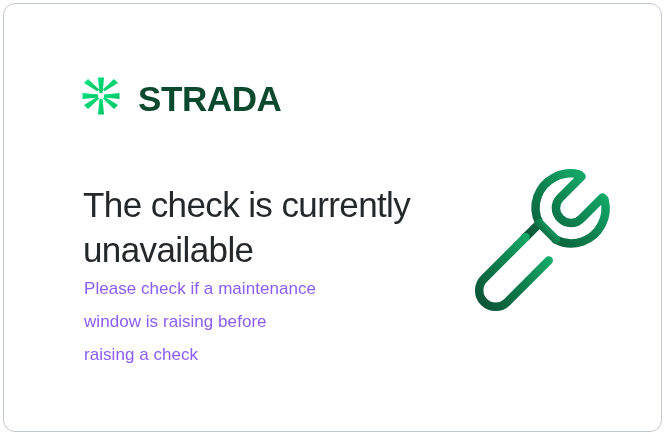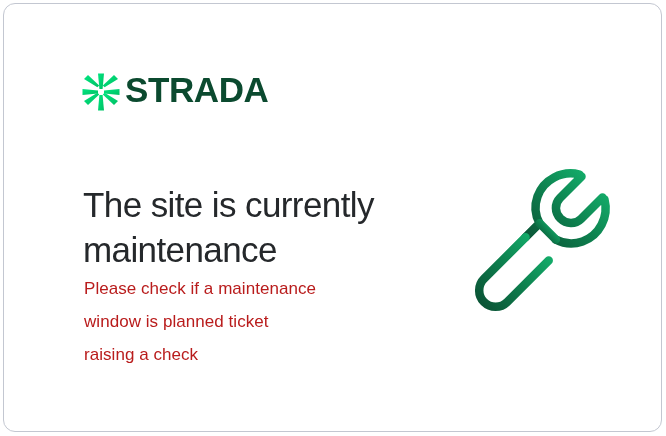--- a/index.html
+++ b/index.html
@@ -36,22 +36,22 @@
     border-radius: 12px;
     overflow: hidden;
   }
 
   
   .logo {
     position: absolute;
     left: 77px;
     top: 68px;
     display: flex;
-    align-items: flex-start;
-    gap: 4px;
+    align-items: flex-end;
+    gap: 17px;
     height: 44px;
   }
   .logo-mark {
     width: 40px;
     height: 40px;
     display: block;
     flex: 0 0 auto;
   }
   .logo-word {
     font-family: "Liberation Sans", sans-serif;
@@ -79,21 +79,21 @@
   
   .body-copy {
     position: absolute;
     left: 80px;
     top: 268px;
     width: 310px;
     font-size: 17px;
     font-weight: 400;
     line-height: 33px;
     letter-spacing: 0.05px;
-    color: #b91c1c;
+    color: #8b5cf6;
   }
   .body-copy .line {
     display: block;
     white-space: nowrap;
   }
 
   
   .wrench {
     position: absolute;
     left: 455px;
@@ -138,25 +138,25 @@
 
             <polygon points="7.0,3.1 3.0,7.1 16.4,15.3 18.2,13.5"></polygon>
 
             <polygon points="33.0,32.9 37.0,28.9 23.6,20.7 21.8,22.5"></polygon>
           </g>
         </svg>
       </span>
       <span class="logo-word">STRADA</span>
     </div>
 
-    <h1 class="headline">The site is currently maintenance</h1>
+    <h1 class="headline">The check is currently unavailable</h1>
 
     <div class="body-copy">
       <span class="line">Please check if a maintenance</span>
-      <span class="line">window is planned ticket</span>
+      <span class="line">window is raising before</span>
       <span class="line">raising a check</span>
     </div>
 
     <div class="wrench">
       <span>
         <svg viewBox="0 0 160 160" xmlns="http://www.w3.org/2000/svg" aria-hidden="true">
           <defs>
             <linearGradient id="wrenchGrad" x1="0.05" y1="0.95" x2="0.95" y2="0.12">
               <stop offset="0%" stop-color="#0b5637"></stop>
               <stop offset="45%" stop-color="#0d7c4c"></stop>

